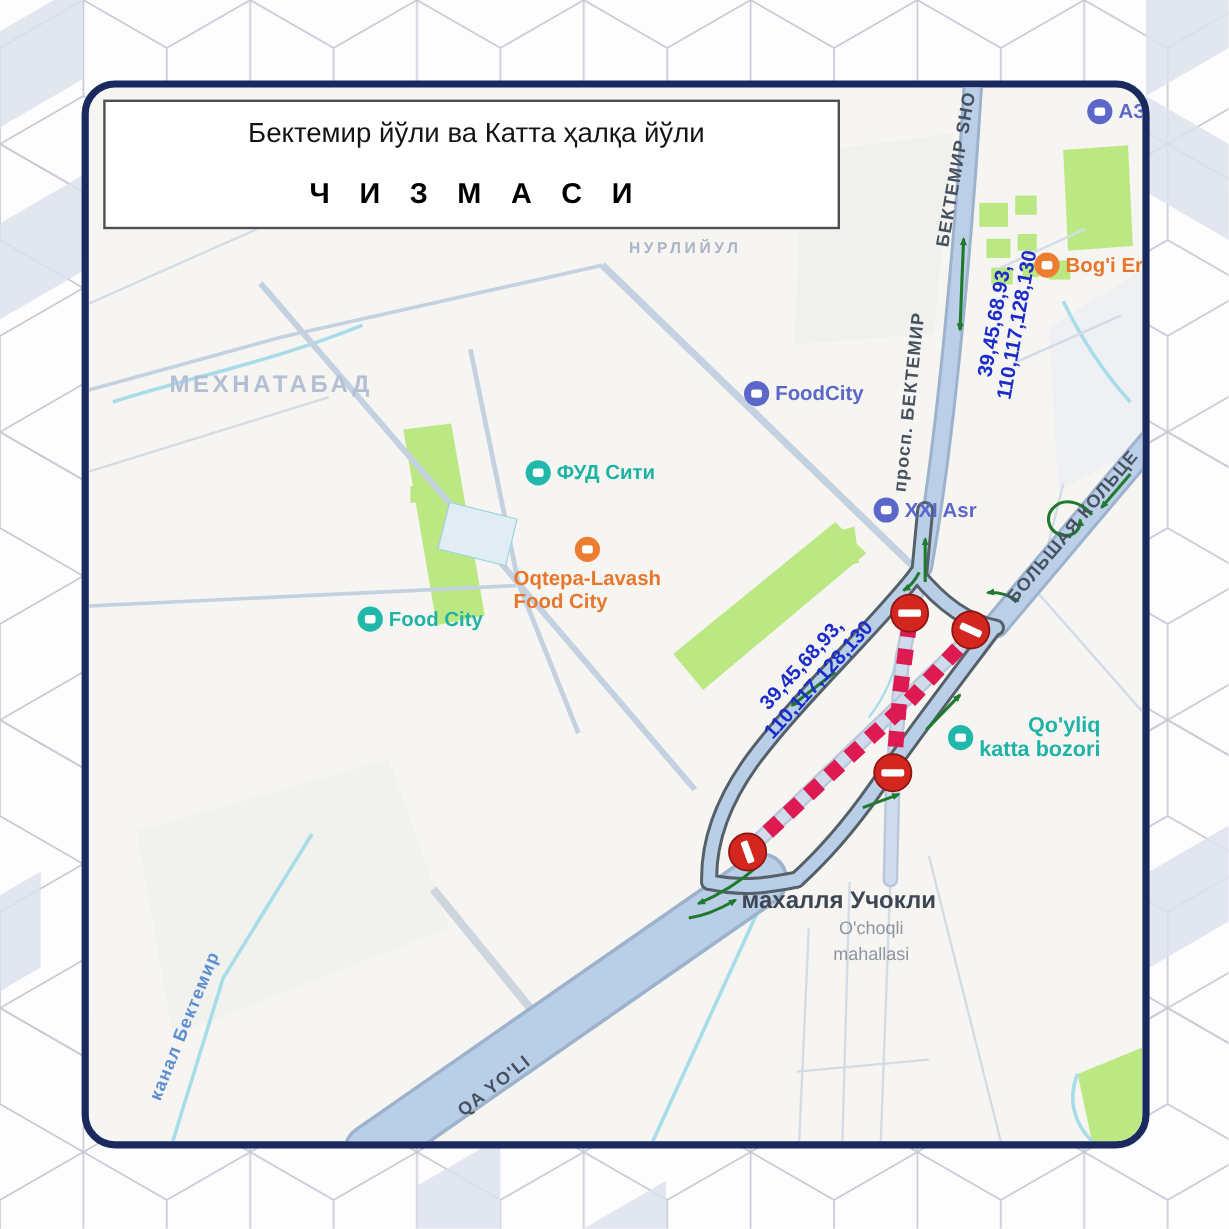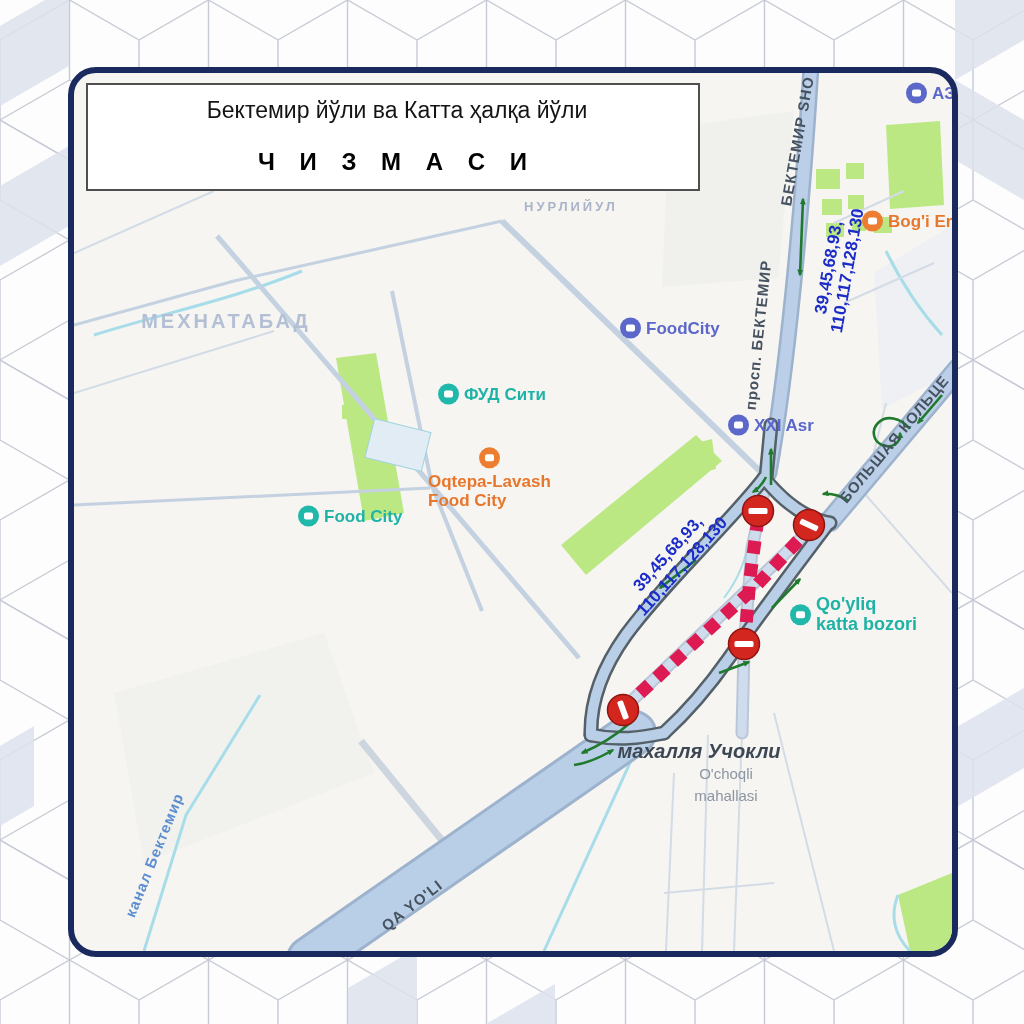--- a/index.html
+++ b/index.html
@@ -274,31 +274,31 @@
         <span class="t">АЗС</span>
       </div>
 
       <div class="lbl poi orange" style="left:788px;top:148px;">
         <span class="ic orange-bg">
             <span class="g"></span>
           </span>
         <span class="t">Bog'i Era</span>
       </div>
 
-      <div class="lbl poi teal two" style="left:716px;top:542px;">
+      <div class="lbl poi teal two" style="left:716px;top:542px;text-align:right;">
         <span class="ic teal-bg">
             <span class="g"></span>
           </span>
         <span class="t" style="font-size:18px;">
           <div>Qo'yliq</div>
           <div>katta bozori</div>
         </span>
       </div>
 
-      <div class="lbl uch-main" style="left:625px;top:678px;transform:translate(-50%,-50%);font-style:italic;">махалля Учокли</div>
+      <div class="lbl uch-main" style="left:625px;top:678px;transform:translate(-50%,-50%);">махалля Учокли</div>
       <div class="lbl uch-sub" style="left:632px;top:712px;transform:translate(-50%,-50%);margin-left:20px;">
         <div>O'choqli</div>
         <div>mahallasi</div>
       </div>
 
       <div class="titlebox">
         <div class="tl">Бектемир йўли ва Катта ҳалқа йўли</div>
         <div class="tl tl4">Ч И З М А С И</div>
       </div>
 

